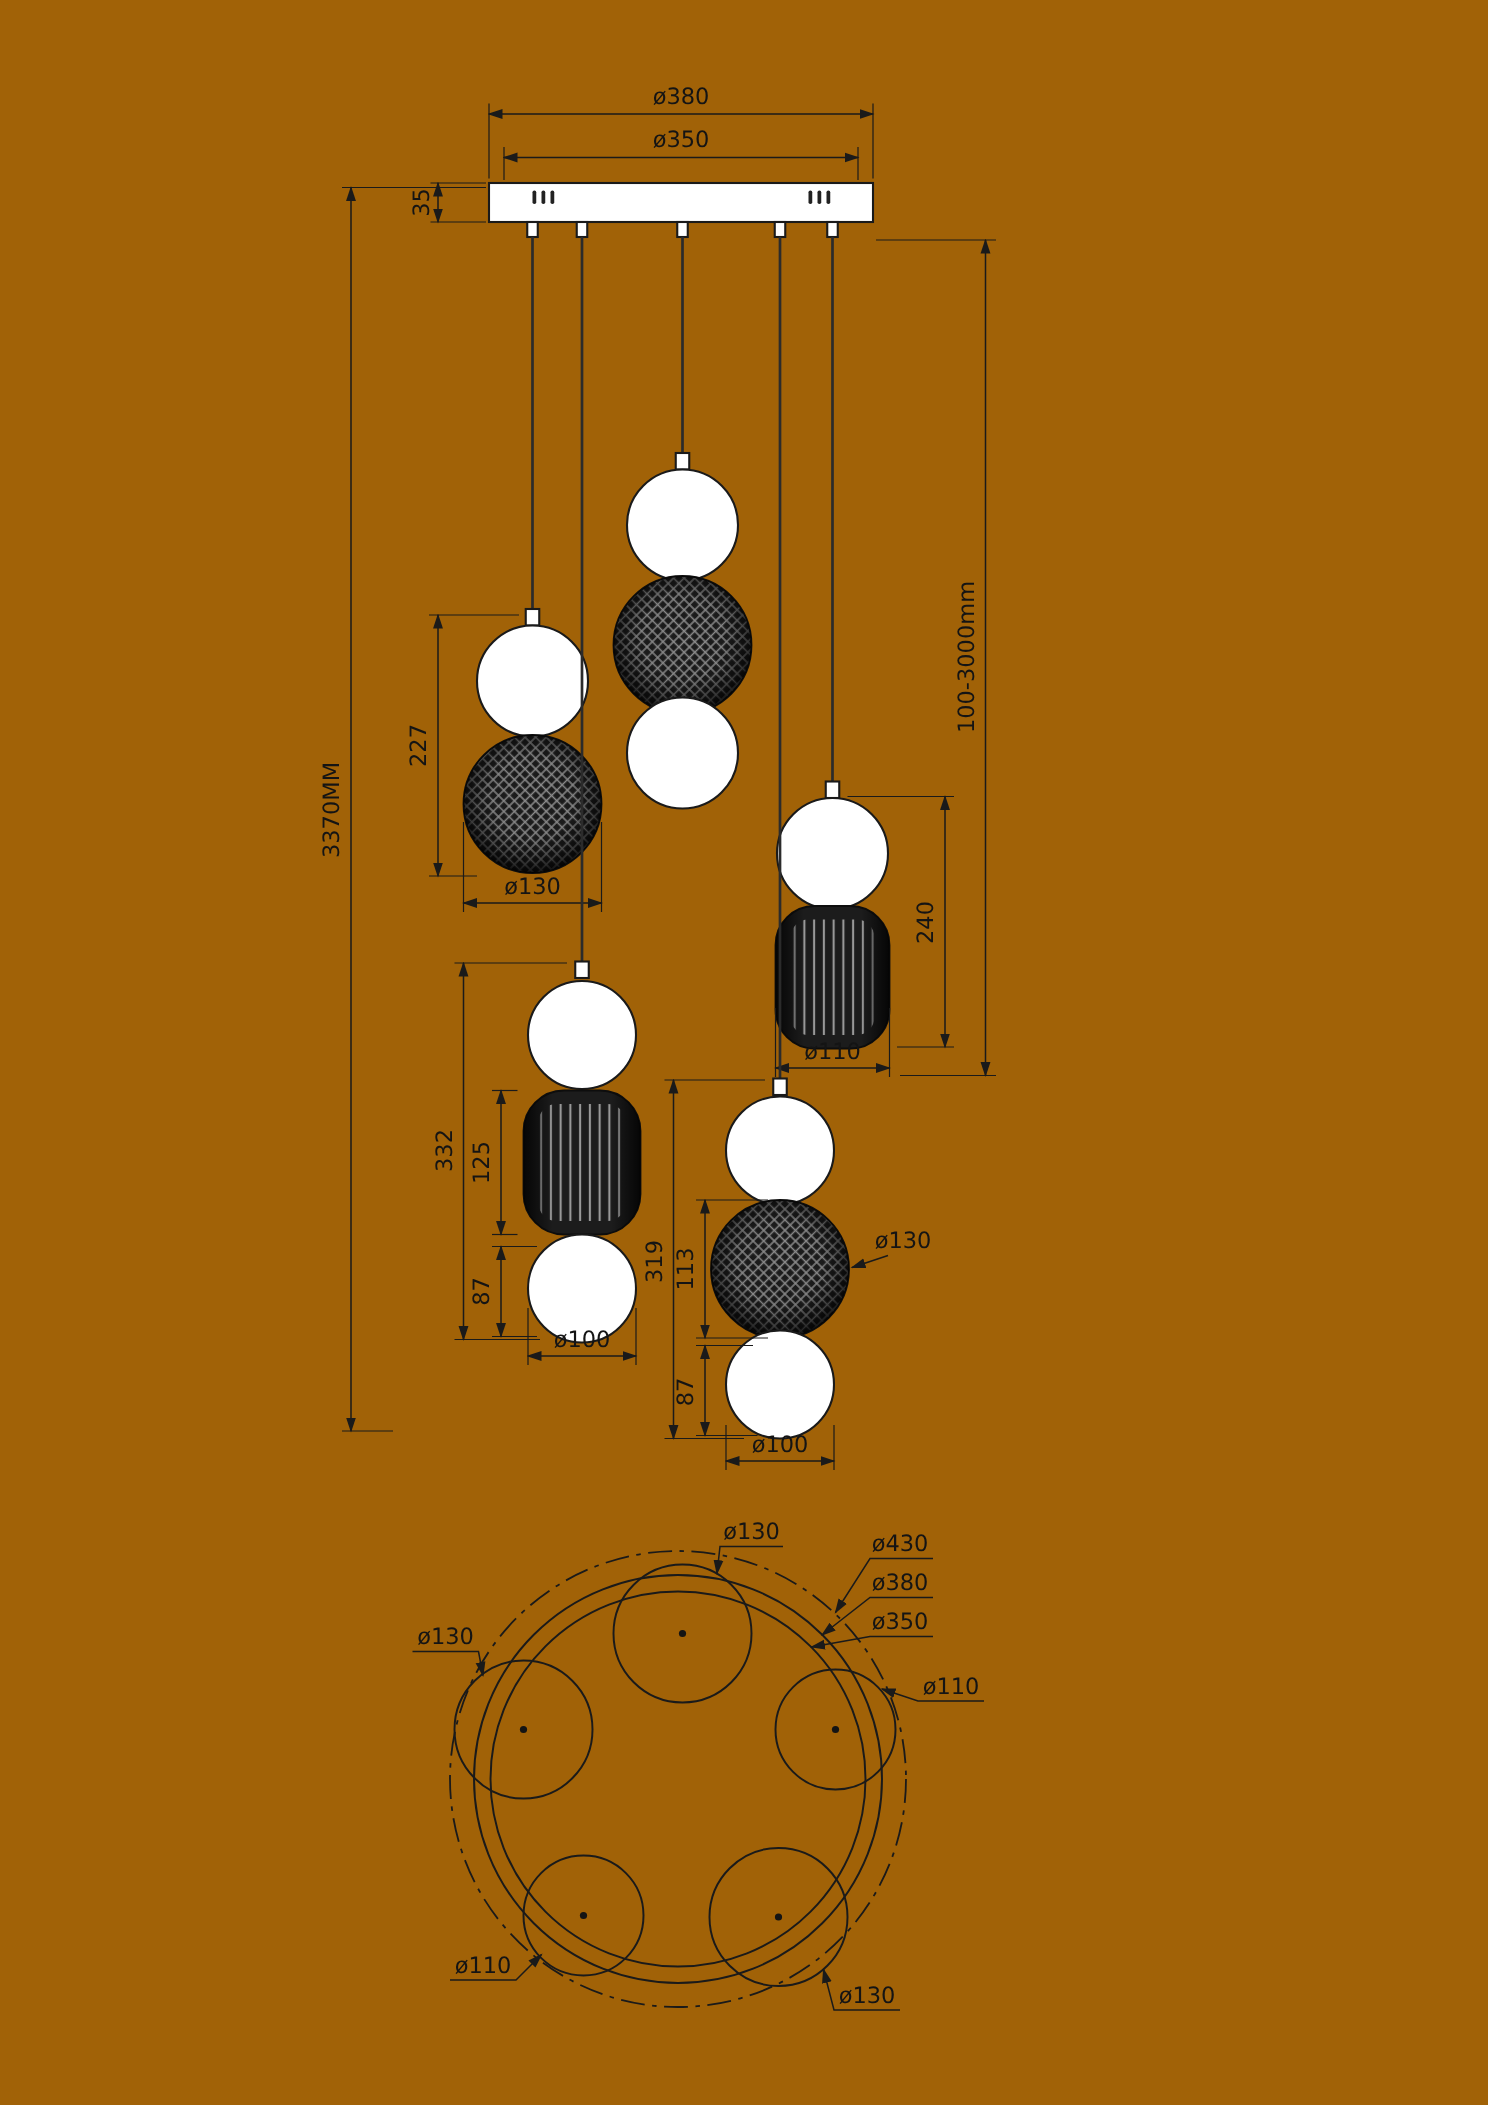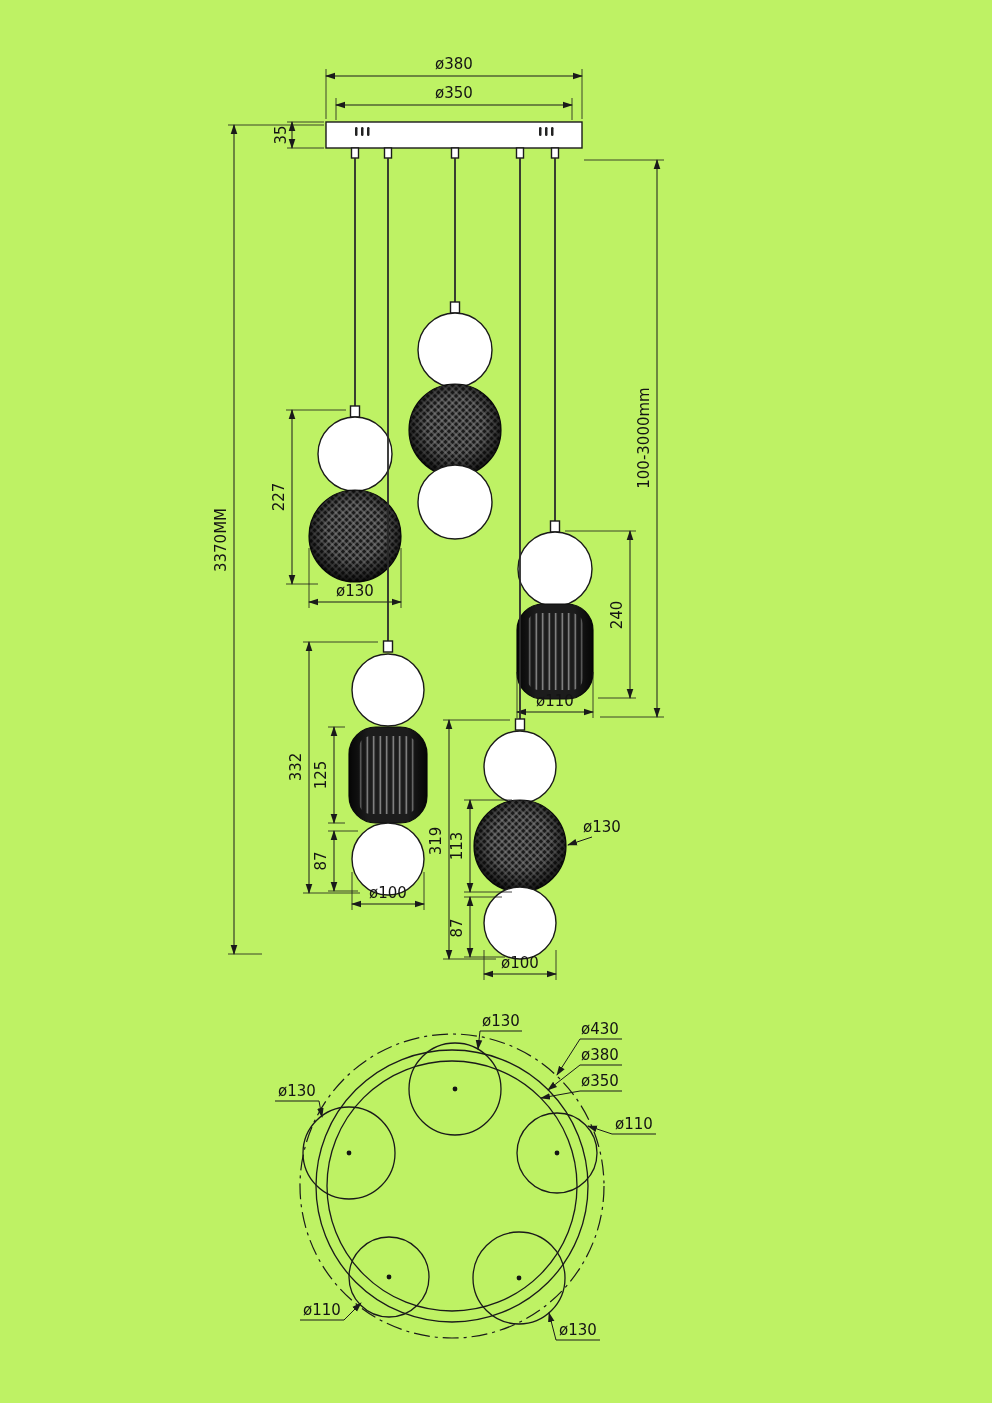--- a/index.html
+++ b/index.html
@@ -1,16 +1,16 @@
 <!DOCTYPE html>
 <html><head>
 <meta charset="utf-8">
 <style>
   html,body { margin:0; padding:0; background:#fff; }
-  .page { width:992px; height:1403px; background:#bef264; position:relative; overflow:hidden; }
+  .page { width:992px; height:1403px; background:#a16207; position:relative; overflow:hidden; }
   .t { font-family:"DejaVu Sans", sans-serif; font-size:15px; fill:#141414; }
   .ln { fill:none; stroke:#1a1a1a; stroke-width:1.3; }
   .solid-white { fill:#ffffff; stroke:#1a1a1a; stroke-width:1.4; }
   .cord { stroke:#2b2b2b; stroke-width:1.8; fill:none; }
   .ext { stroke:#1a1a1a; stroke-width:0.8; fill:none; }
   .dim { stroke:#1a1a1a; stroke-width:1; fill:none; }
   .leader { stroke:#1a1a1a; stroke-width:1; fill:none; }
   .dashdot { fill:none; stroke:#1a1a1a; stroke-width:1.2; stroke-dasharray:16 5 3 5; }
   .dot { fill:#141414; stroke:none; }
   .slot { fill:#222; }

